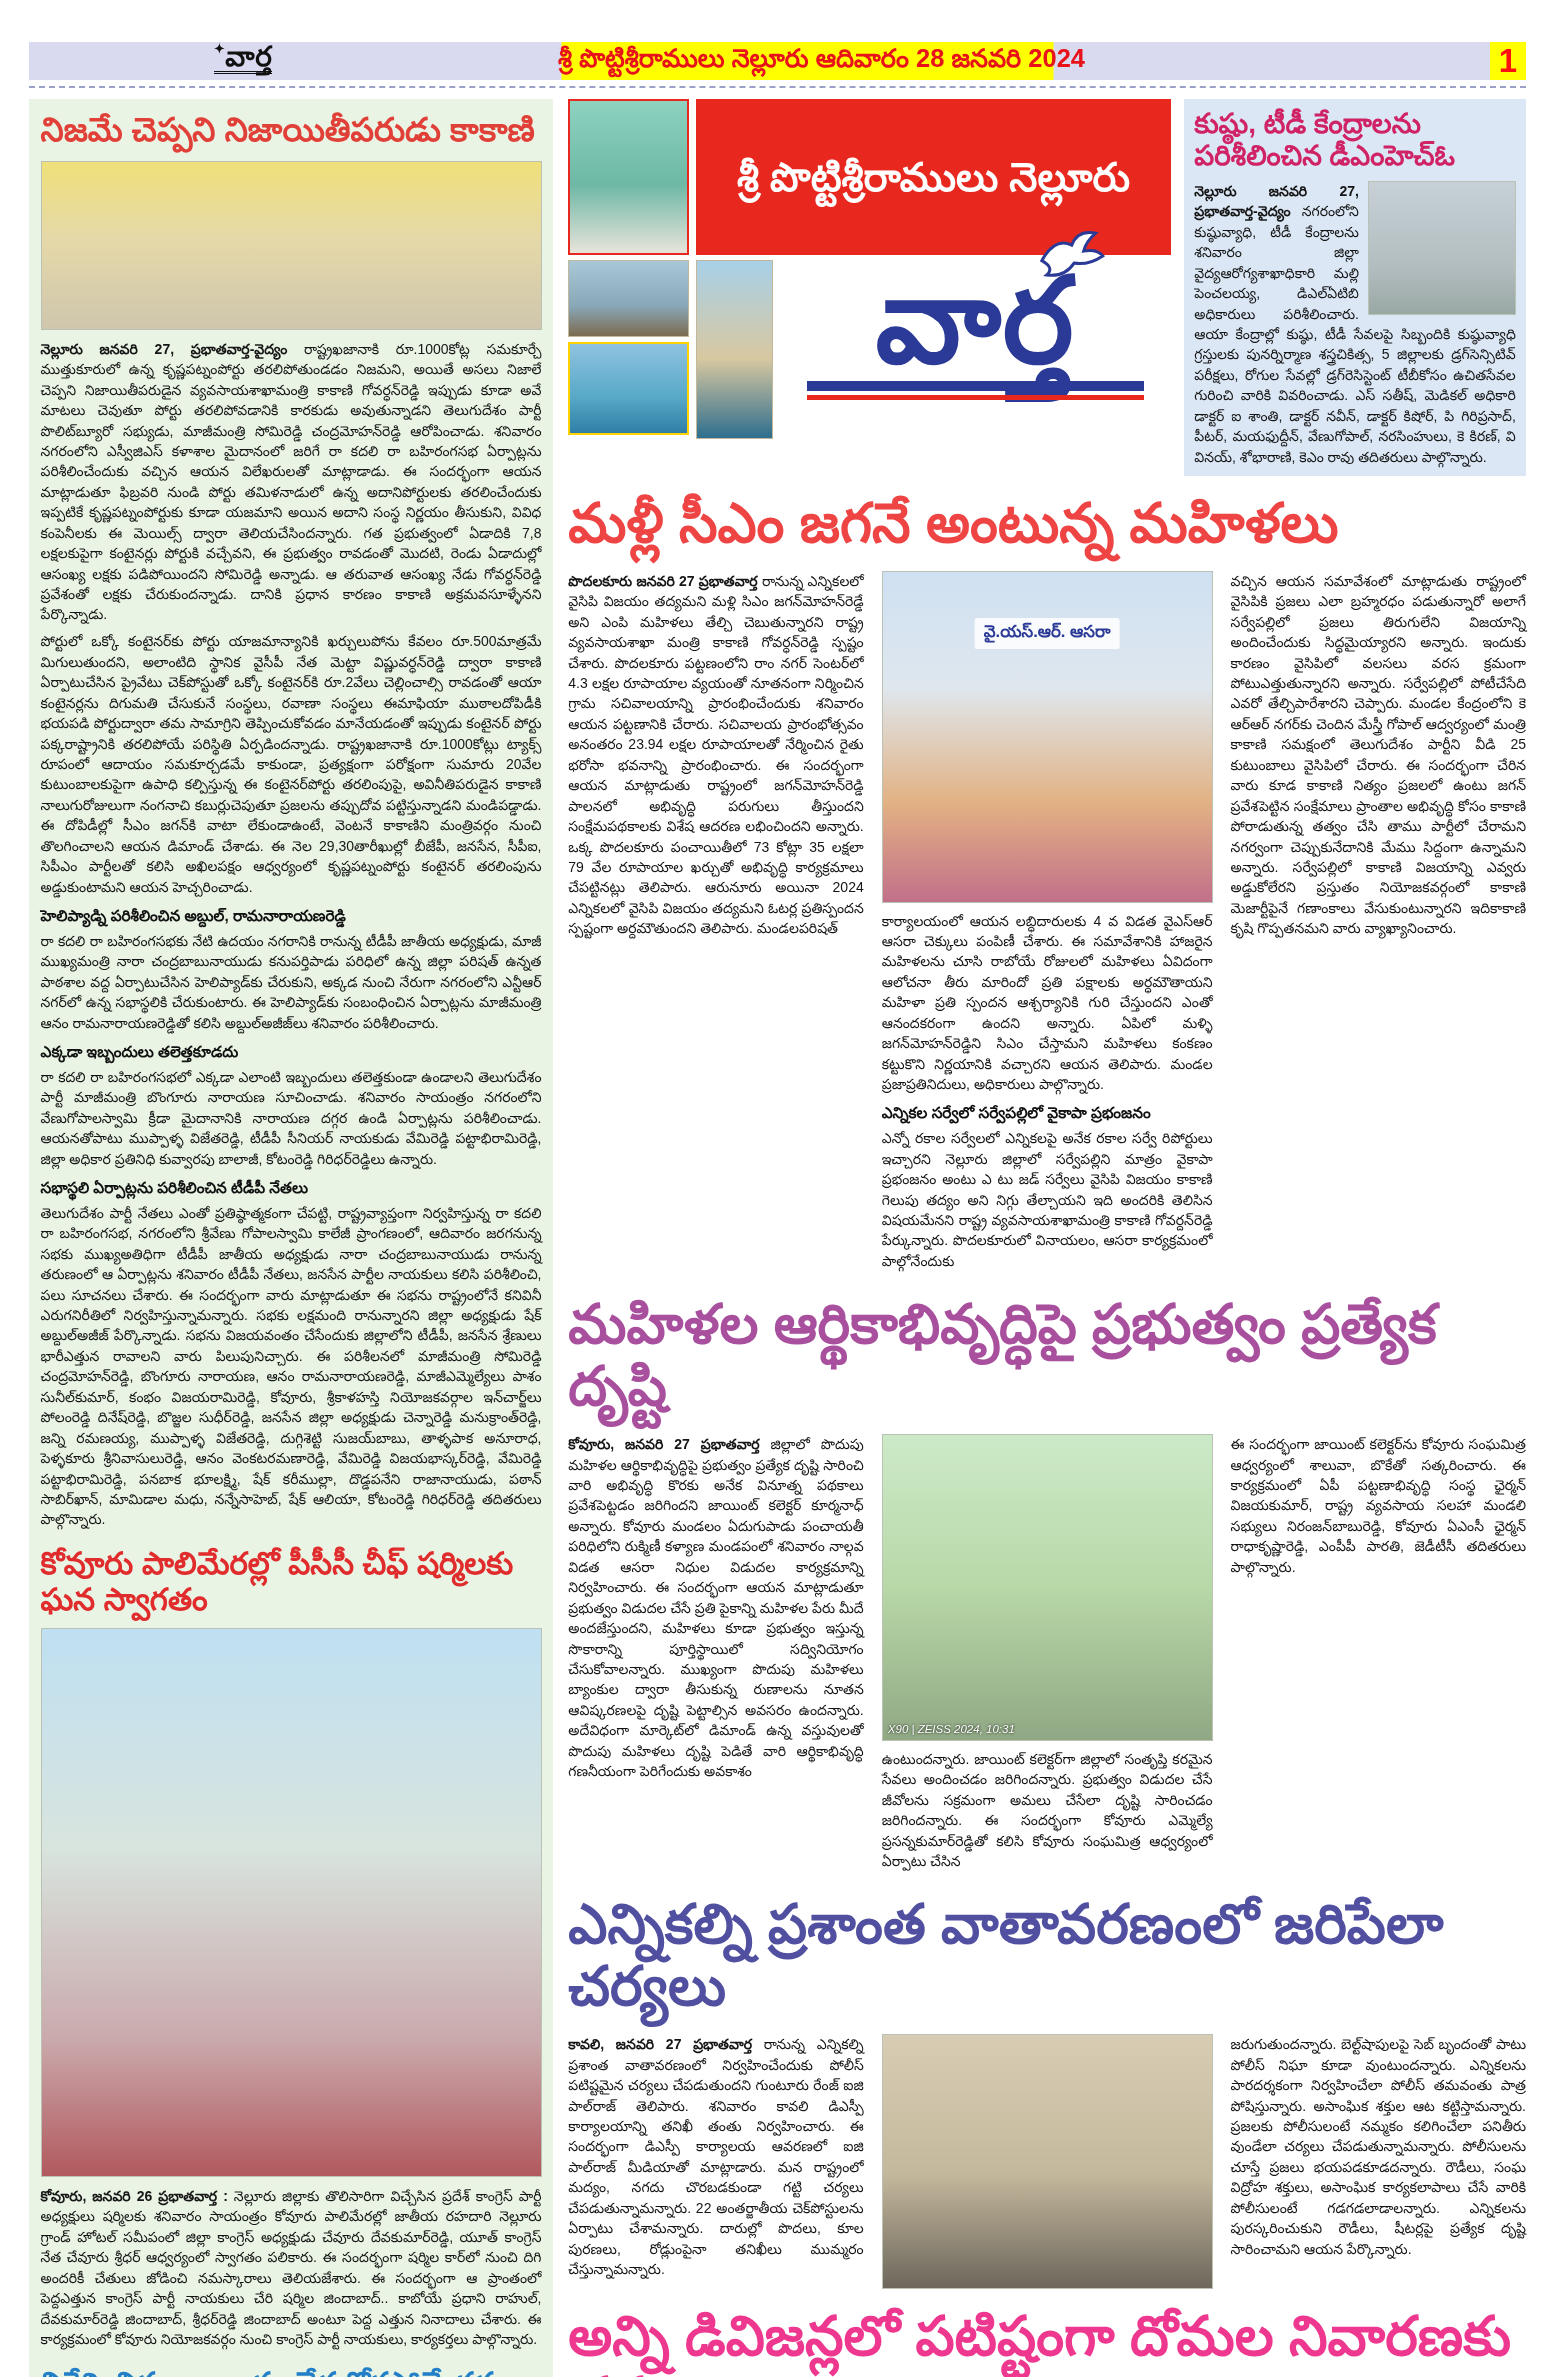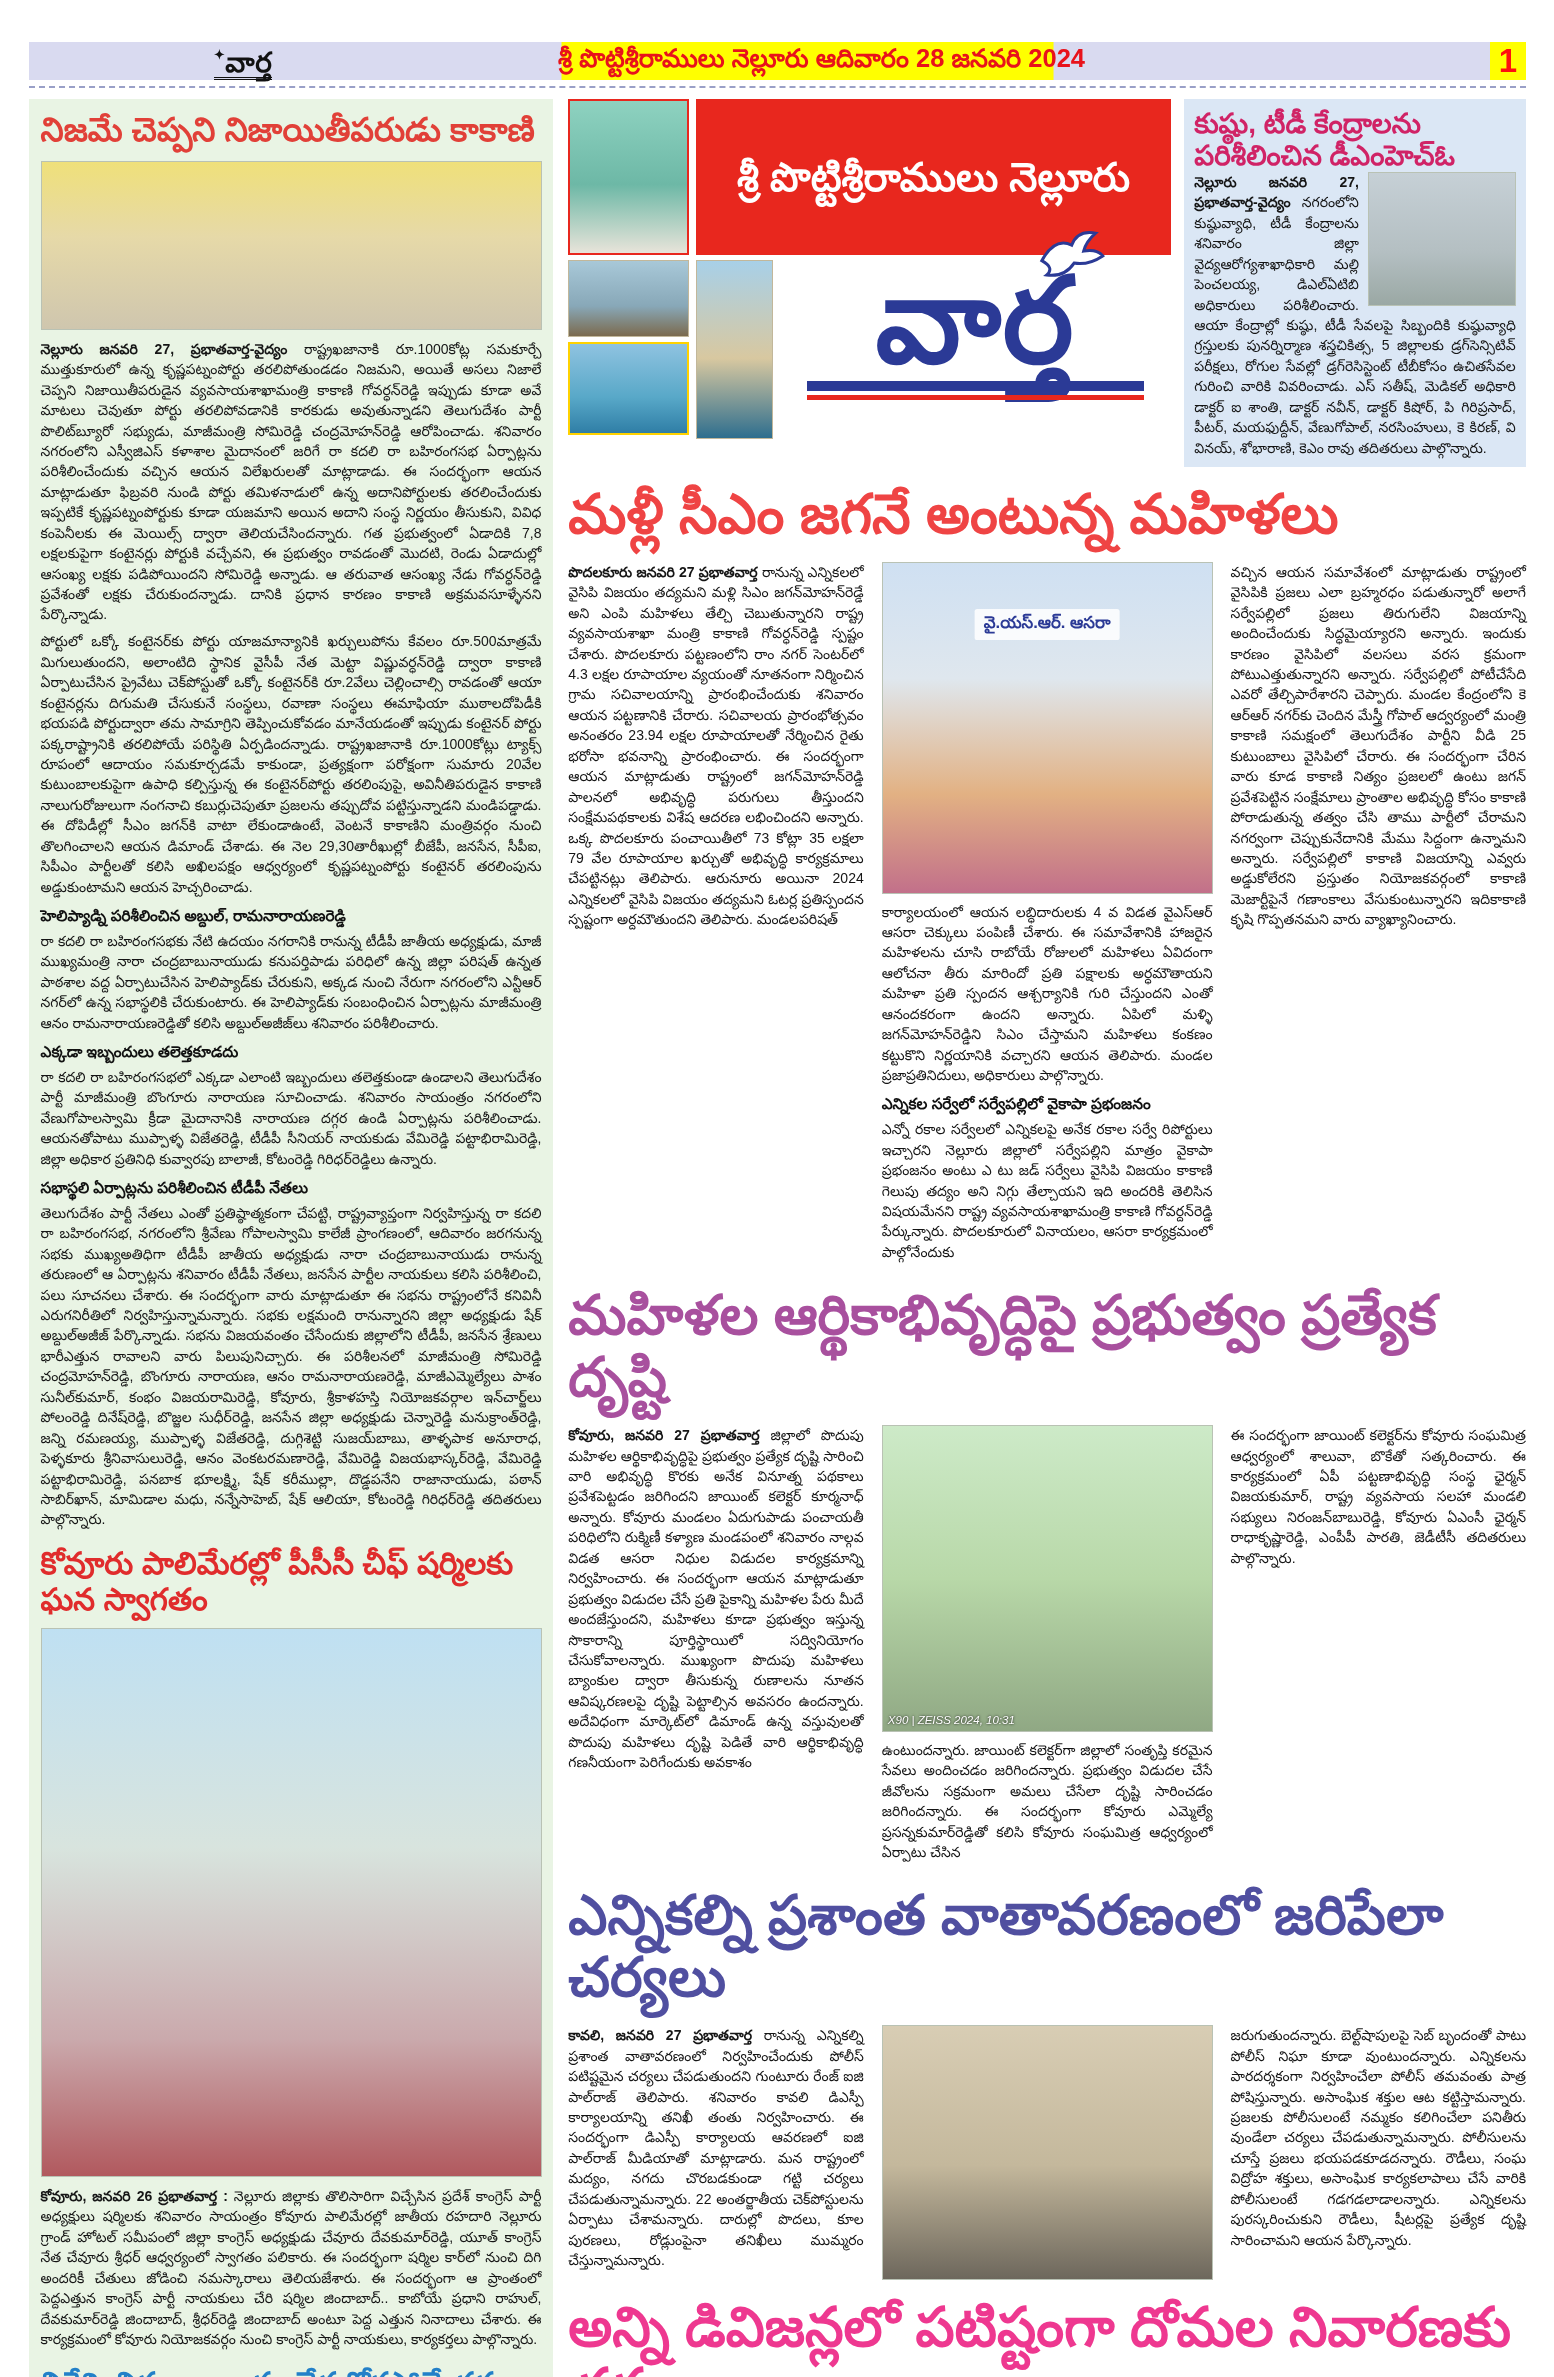--- a/index.html
+++ b/index.html
@@ -1,20 +1,20 @@
 <!DOCTYPE html>
 <html style="font-size:10.2px"><head>
 <meta charset="utf-8">
 <style>
   * { margin:0; padding:0; box-sizing:border-box; }
   body { background:#f2f2f2; font-family:"Liberation Sans", sans-serif; }
   .page { width:1555px; min-height:2377px; margin:0 auto; background:#ffffff; padding:42px 29px 25.5px 29px; color:#151515; }
 
   
-  .topbar { position:relative; height:38px; background:#d9daf0; display:flex; align-items:flex-end; }
+  .topbar { position:relative; height:38px; background:#d9daf0; display:flex; align-items:flex-start; }
   .mini-logo { margin-left:185px; font-size:28px; font-weight:bold; color:#111; border-bottom:3.8px double #111; line-height:1.05; letter-spacing:0.6px; }
   .mini-logo .spark { font-size:12.8px; vertical-align:top; }
   .datebox { position:absolute; left:50%; transform:translateX(-44%); width:492px; height:38px; background:#ffff00; color:#e8121b; font-weight:bold; font-size:25.5px; display:flex; align-items:center; justify-content:center; white-space:nowrap;padding-left:29px; }
   .pagenobox { position:absolute; right:0; top:0; width:36px; height:38px; background:#ffff00; color:#ff0f0f; font-weight:bold; font-size:33px; display:flex; align-items:center; justify-content:center; }
   .dashed-sep { border-top:2.6px dashed #9aa0c8; margin:6.4px 0 10.2px 0; }
 
   
   .content { display:flex; gap:15.3px; align-items:flex-start; }
   .left-col { width:524px; background:#e9f4e4; padding:10.2px 11.5px 14px 11.5px; }
   .main-col { flex:1; min-width:0; }
@@ -52,21 +52,21 @@
   .mast-port { height:93px; background:linear-gradient(180deg,#8fc3e0 0%,#58a8c8 60%,#2f7ea6 100%); border:2.6px solid #ffd200; }
   .mast-temple { width:77px; flex:none; height:179px; background:linear-gradient(180deg,#a8d0e8 0%,#d8c8a0 55%,#2e6e8e 100%); border:1.3px solid #c2b79a; }
   .biglogo { flex:1; position:relative; display:flex; flex-direction:column; align-items:center; justify-content:flex-start; }
   .biglogo .word { font-size:120px; line-height:1.0; font-weight:bold; color:#2b3a96; letter-spacing:1.3px; }
   .rule-navy { width:86%; height:10.2px; background:#2b3a96; margin-top:1.3px; }
   .rule-red { width:86%; height:5.1px; background:#e8271e; margin-top:3.8px; }
   .dove { position:absolute; top:-34px; right:16%; }
 
   
   .dmho { flex:1; background:#dbe7f5; padding:9px 10.2px; min-width:0; }
-  .dmho .hl { font-size:28px; line-height:1.15; margin-bottom:0; }
+  .dmho .hl { font-size:28px; line-height:1.15; margin-bottom:9px; }
   .dmho-photo { float:right; width:46%; margin:0 0 6.4px 9px; }
 
   
   .story { margin-top:16.6px; }
   .story .hl { font-size:55px; line-height:1.12; margin-bottom:16.6px; }
   .cols { display:flex; gap:18px; }
   .col { flex:1; min-width:0; }
   .col-mid { flex:1.12; }
   .col-mid .body { margin-top:7.7px; }
 </style>

